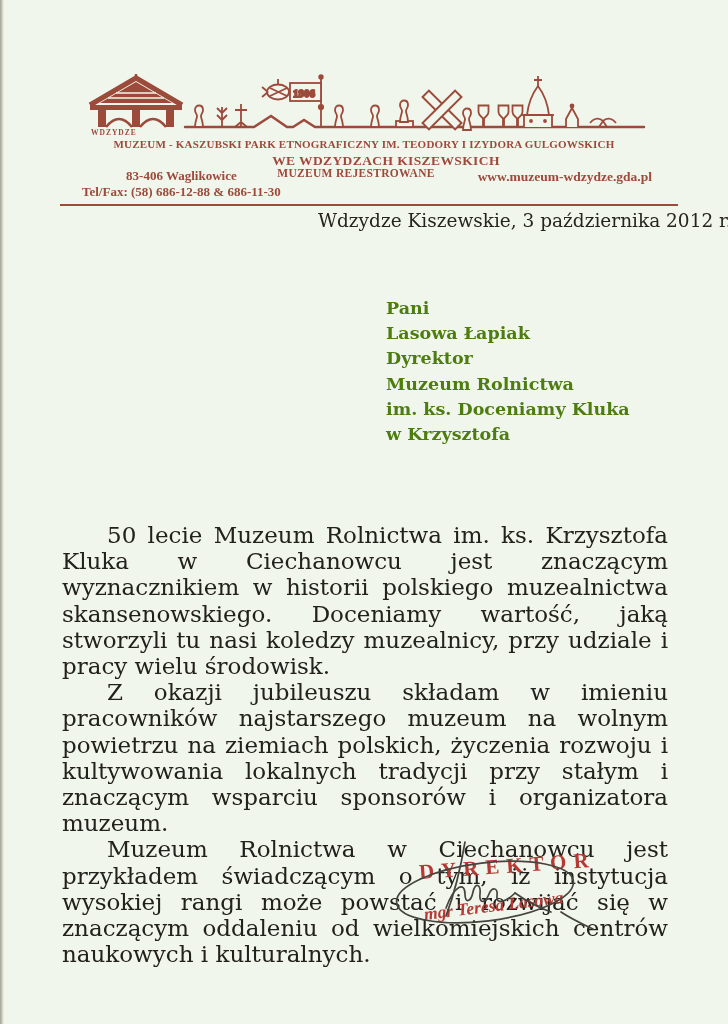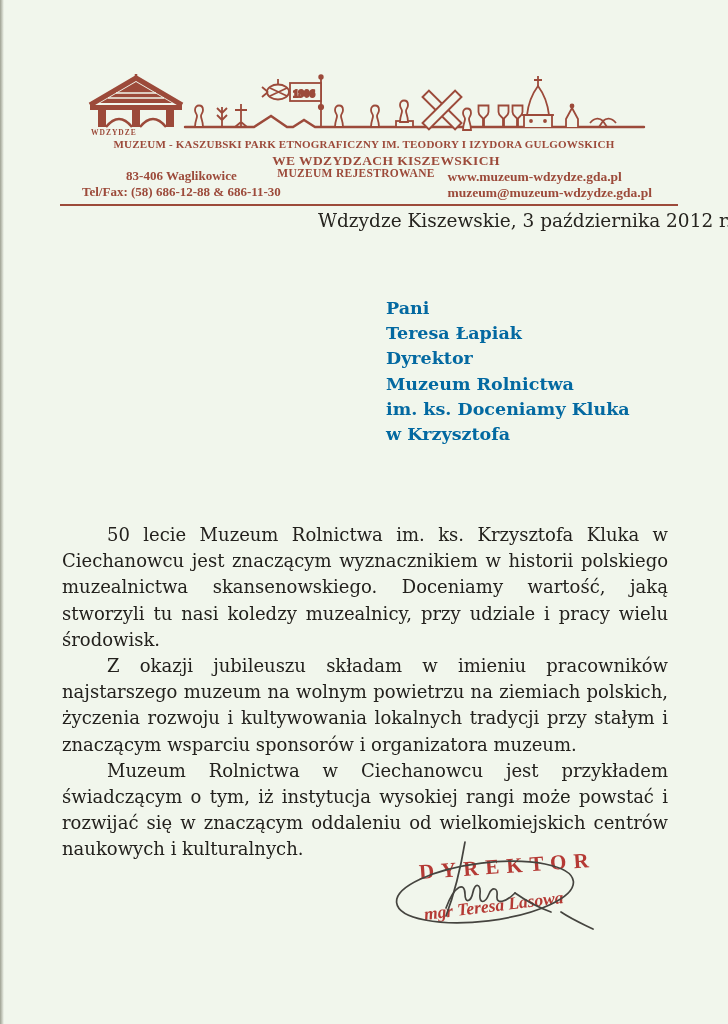--- a/index.html
+++ b/index.html
@@ -38,27 +38,27 @@
     left:60px;top:204px;width:618px;height:2px;
     background:#9c4a3a;
   }
   .dateline{
     left:318px;top:210px;font-size:18.5px;color:#26241f;
     white-space:nowrap;
   }
   
   .recipient{
     left:386px;top:296px;
-    font-size:17.5px;font-weight:bold;color:#0369a1;
+    font-size:17.5px;font-weight:bold;color:#4d7c0f;
     line-height:25.2px;white-space:nowrap;
   }
   
   .letter-body{
     left:62px;top:522px;width:606px;
-    font-size:18px;line-height:26.2px;color:#23211d;
+    font-size:23px;line-height:26.2px;color:#23211d;
     text-align:justify;
   }
   .letter-body p{margin:0;text-indent:45px;}
   
   .stamp-title{
     left:419px;top:860px;
     font-family:"Liberation Serif", serif;
     font-size:21px;font-weight:bold;letter-spacing:7px;
     color:#b53a35;transform:rotate(-4deg);transform-origin:left center;
     white-space:nowrap;
@@ -154,30 +154,29 @@
   <div class="abs hdr-line hdr-1">MUZEUM - KASZUBSKI PARK ETNOGRAFICZNY IM. TEODORY I IZYDORA GULGOWSKICH</div>
   <div class="abs hdr-line hdr-2">WE WDZYDZACH KISZEWSKICH</div>
   <div class="abs hdr-line hdr-3">MUZEUM REJESTROWANE</div>
 
   <div class="abs contact contact-left">
     <div>83-406 Waglikowice</div>
     <div>Tel/Fax: (58) 686-12-88 &amp; 686-11-30</div>
   </div>
   <div class="abs contact contact-right">
     <div>www.muzeum-wdzydze.gda.pl</div>
-    <div>muzeum@muzeum-wdzydze.gda.pl</div>
   </div>
 
   <div class="abs rule"></div>
 
   <div class="abs dateline">Wdzydze Kiszewskie, 3 października 2012 r.</div>
 
   <div class="abs recipient">
     <div>Pani</div>
-    <div>Teresa Łapiak</div>
+    <div>Lasowa Łapiak</div>
     <div>Dyrektor</div>
     <div>Muzeum Rolnictwa</div>
     <div>im. ks. Doceniamy Kluka</div>
     <div>w Krzysztofa</div>
   </div>
 
   <div class="abs letter-body">
     <p>50 lecie Muzeum Rolnictwa im. ks. Krzysztofa Kluka w Ciechanowcu jest znaczącym wyznacznikiem w historii polskiego muzealnictwa skansenowskiego. Doceniamy wartość, jaką stworzyli tu nasi koledzy muzealnicy, przy udziale i pracy wielu środowisk.</p>
     <p>Z okazji jubileuszu składam w imieniu pracowników najstarszego muzeum na wolnym powietrzu na ziemiach polskich, życzenia rozwoju i kultywowania lokalnych tradycji przy stałym i znaczącym wsparciu sponsorów i organizatora muzeum.</p>
     <p>Muzeum Rolnictwa w Ciechanowcu jest przykładem świadczącym o tym, iż instytucja wysokiej rangi może powstać i rozwijać się w znaczącym oddaleniu od wielkomiejskich centrów naukowych i kulturalnych.</p>

